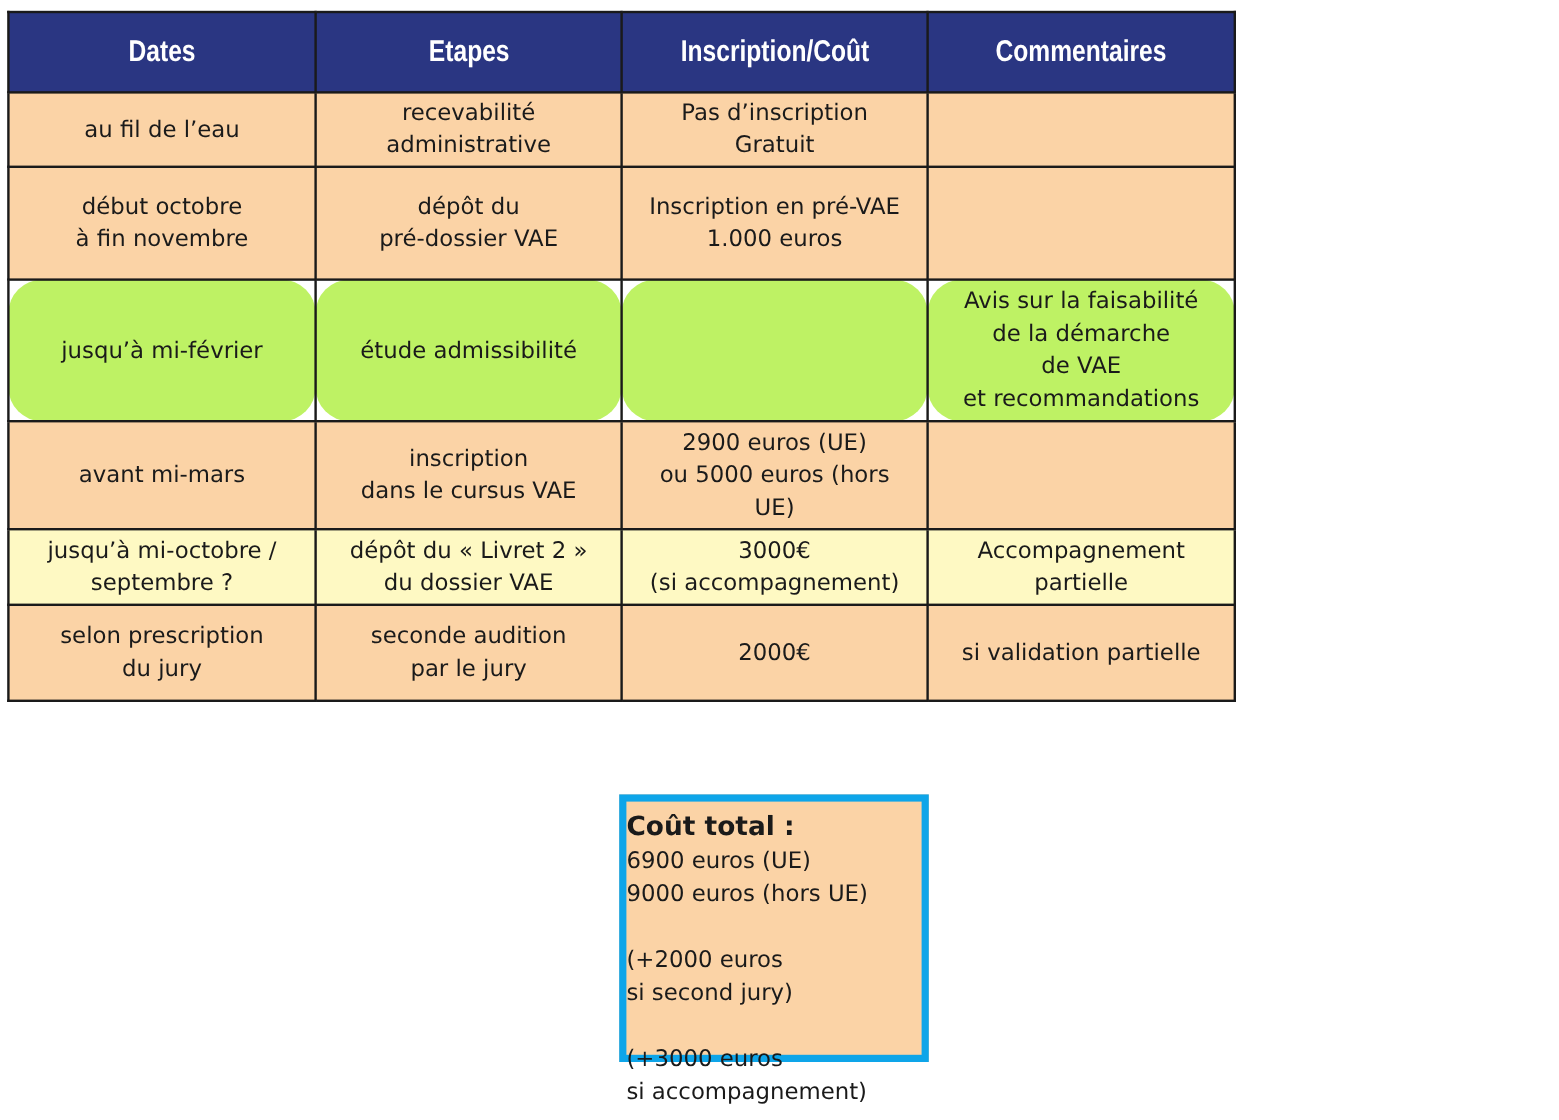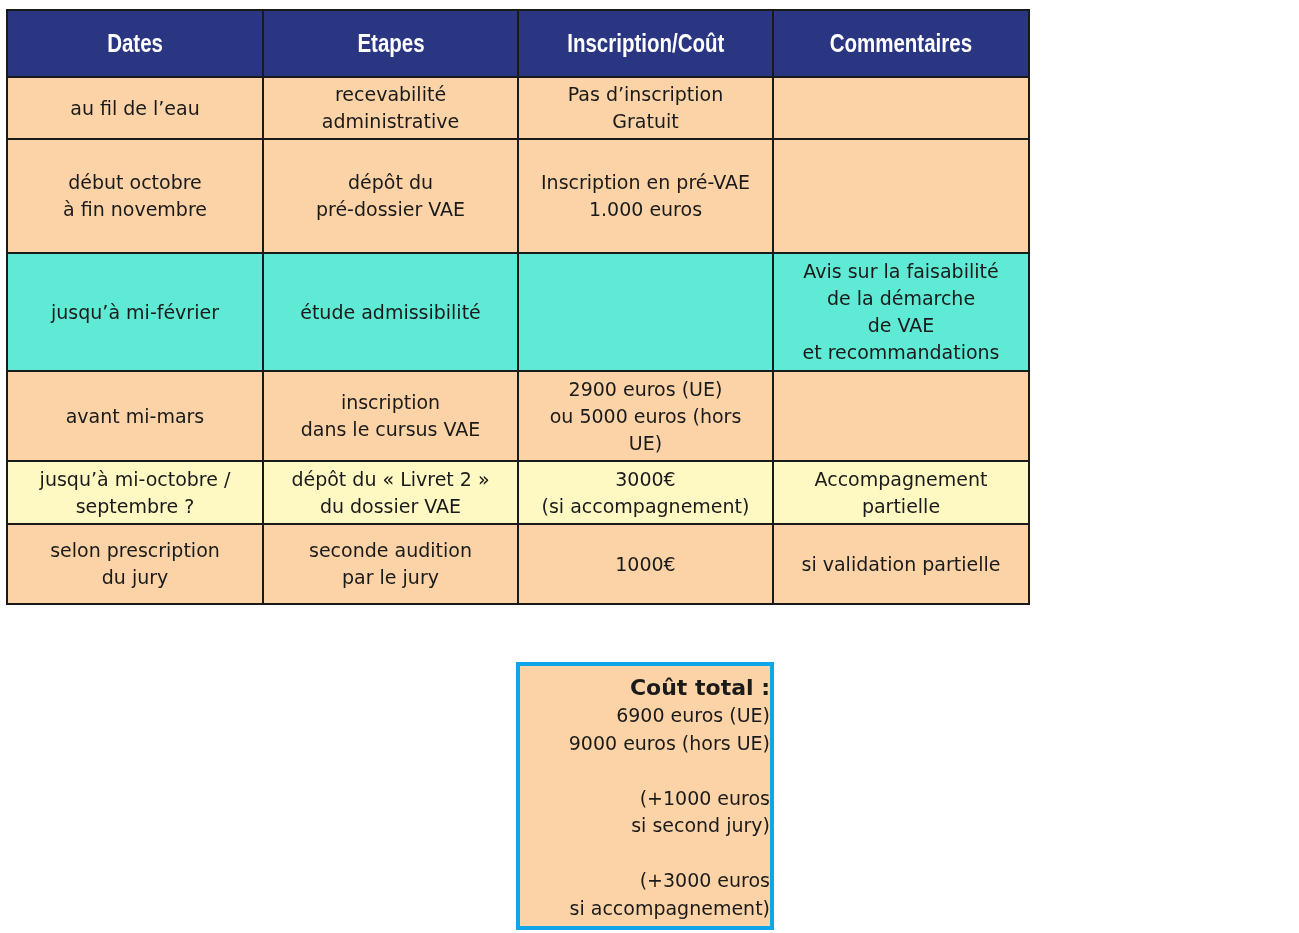--- a/index.html
+++ b/index.html
@@ -5,24 +5,24 @@
   html, body { margin: 0; padding: 0; background: #ffffff; }
   body { width: 1299px; height: 933px; position: relative; overflow: hidden;
          font-family: "DejaVu Sans", sans-serif; color: #1a1a1a; }
   table.vae { position: absolute; left: 6px; top: 9px; border-collapse: collapse; table-layout: fixed; width: 1024px; }
   table.vae th, table.vae td { border: 2px solid #1a1a1a; text-align: center; vertical-align: middle; padding: 0 4px; box-sizing: border-box; }
   table.vae th { background: #2a3682; color: #ffffff; font-family: "Liberation Sans", sans-serif; font-weight: bold;
                  font-size: 25px; height: 67px; letter-spacing: 0px; transform-origin: center; }
   table.vae th span { display: inline-block; transform: scaleX(0.82); }
   table.vae td { font-size: 19px; line-height: 27px; white-space: pre-line; }
   tr.light td { background: #fbd3a6; }
-  tr.strong td { background: #5eead4; }
+  tr.strong td { background: #bef264; border-radius: 28px; }
   tr.pale td { background: #fef9c3; }
-  .summary { position: absolute; left: 516px; top: 662px; width: 258px; height: 268px; box-sizing: border-box;
-             border: 4px solid #0ea5e9; background: #fbd3a6; text-align: right; }
+  .summary { position: absolute; left: 516px; top: 662px; width: 258px; height: 223px; box-sizing: border-box;
+             border: 6px solid #0ea5e9; background: #fbd3a6; text-align: left; }
   .summary .title { font-size: 22px; font-weight: bold; margin-top: 8px; line-height: 28px; }
   .summary .body { font-size: 19px; line-height: 27.5px; white-space: pre-line; }
 </style>
 </head>
 <body>
 
 <table class="vae">
   <colgroup>
     <col style="width:256px">
       <col style="width:255px">
@@ -39,21 +39,21 @@
   </thead>
   <tbody>
     <tr class="light" style="height:62px">
       <td>au fil de l’eau</td>
       <td>recevabilité
 administrative</td>
       <td>Pas d’inscription
 Gratuit</td>
       <td></td>
     </tr>
-    <tr class="light" style="height:114px">
+    <tr class="light" style="height:94px">
       <td>début octobre
 à fin novembre</td>
       <td>dépôt du
 pré-dossier VAE</td>
       <td>Inscription en pré-VAE
 1.000 euros</td>
       <td></td>
     </tr>
     <tr class="strong" style="height:118px">
       <td>jusqu’à mi-février</td>
@@ -81,29 +81,29 @@
       <td>3000€
 (si accompagnement)</td>
       <td>Accompagnement
 partielle</td>
     </tr>
     <tr class="light" style="height:80px">
       <td>selon prescription
 du jury</td>
       <td>seconde audition
 par le jury</td>
-      <td>1000€</td>
+      <td>2000€</td>
       <td>si validation partielle</td>
     </tr>
   </tbody>
 </table>
 
 <div class="summary">
   <div class="title">Coût total :</div>
   <div class="body">6900 euros (UE)
 9000 euros (hors UE)
 
-(+1000 euros
+(+2000 euros
 si second jury)
 
 (+3000 euros
 si accompagnement)</div>
 </div>
 
 </body></html>

